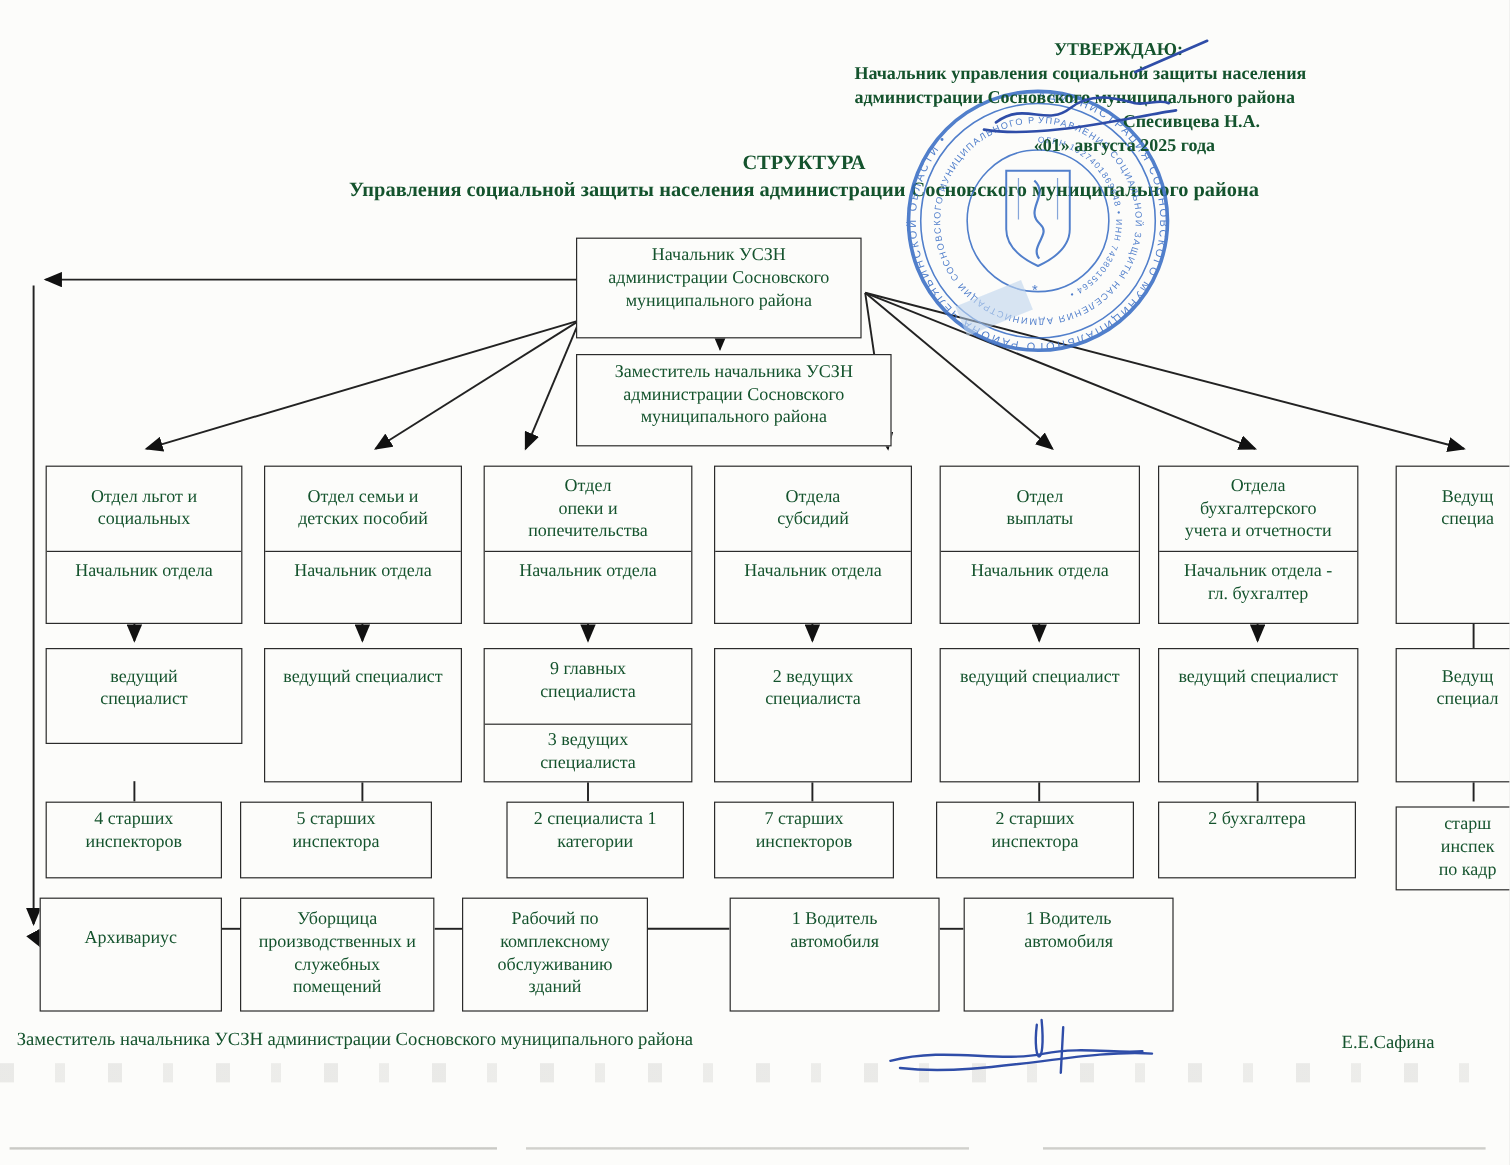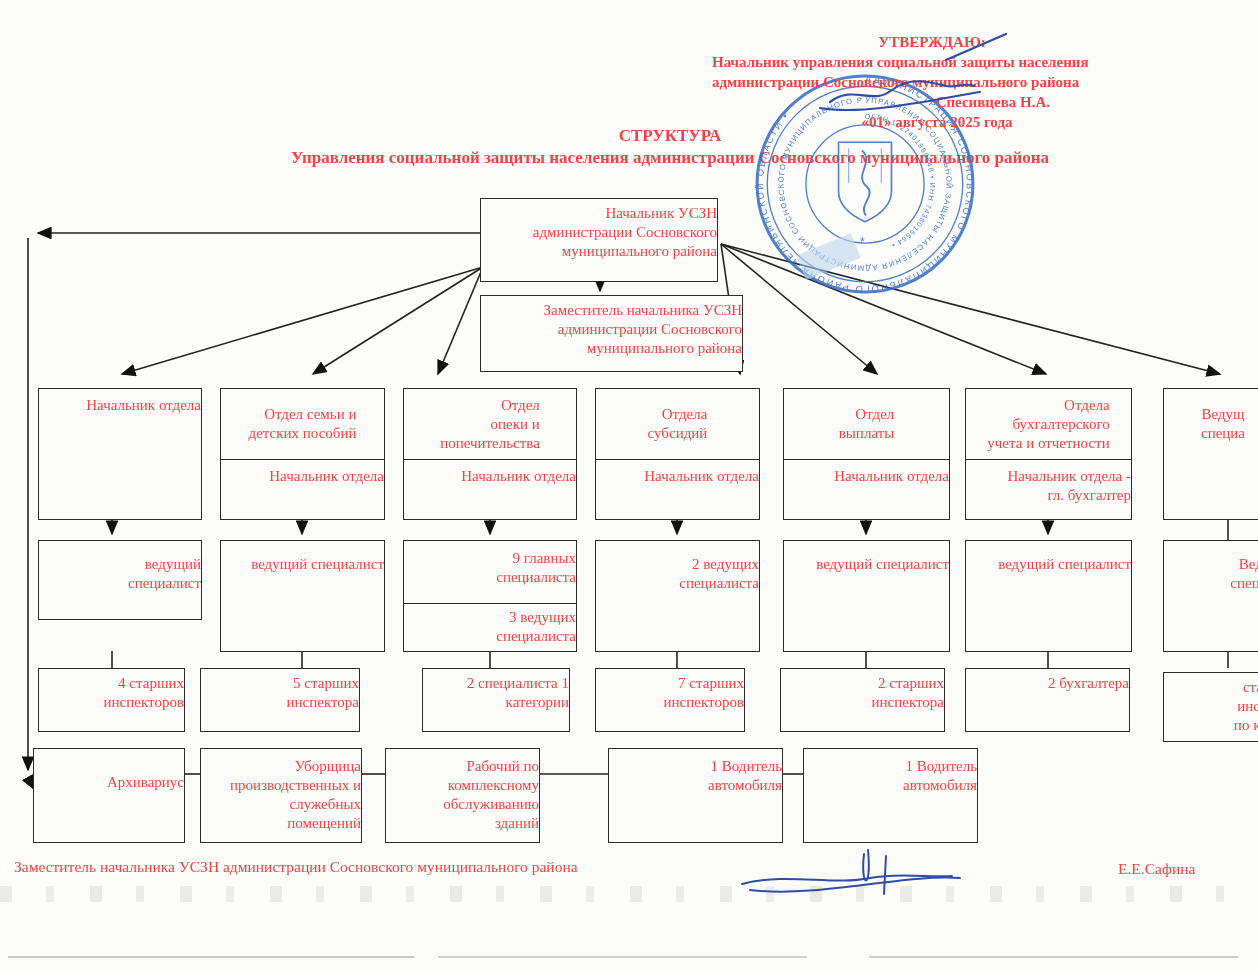--- a/index.html
+++ b/index.html
@@ -1,37 +1,37 @@
 <!DOCTYPE html>
 <html><head>
 <meta charset="utf-8">
 <style>
   html,body{margin:0;padding:0;background:#e8e8e6;}
   .page{
     position:relative; width:1258px; height:971px; margin:0 auto;
     background:#fcfcfa; overflow:hidden;
-    font-family:"Liberation Serif", serif; color:#ef4444;
+    font-family:"Liberation Serif", serif; color:#14532d;
   }
   
   .approval{position:absolute; left:712px; top:32px; width:480px;
     font-weight:bold; font-size:15px; line-height:20px; z-index:5;}
   .approval .a-head{text-align:center; padding-right:40px;}
   .approval .a-name{text-align:right; padding-right:142px;}
   .approval .a-date{text-align:center; padding-right:30px;}
   .doc-title{position:absolute; left:0px; top:125px; width:1340px;
     text-align:center; font-weight:bold; font-size:17px; line-height:22px; z-index:2;}
   
   .stamp{position:absolute; left:752px; top:71px; width:226px; height:226px; z-index:4; opacity:.88;}
   .sig-top{position:absolute; left:770px; top:20px; width:280px; height:110px; z-index:6;}
   .sig-bottom{position:absolute; left:720px; top:838px; width:280px; height:70px; z-index:6;}
   
   .connectors{position:absolute; left:0; top:0; width:1258px; height:971px; z-index:1;}
   .box{position:absolute; border:1.6px solid #2b2b2b; background:#fcfcfa;
     box-sizing:border-box; font-size:15px; line-height:19px; text-align:center; z-index:3;}
-  .bcell{white-space:pre-line;text-align:right;}
+  .bcell{white-space:pre-line;}
   .dname{height:70px; border-bottom:1.6px solid #2b2b2b;
     display:flex; align-items:center; justify-content:center;}
   .dhead{padding-top:7px;}
   .dname7{padding-top:16px; text-align:center;}
   .spec{padding-top:14px;}
   .spec-split-top{height:54px; border-bottom:1.4px solid #2b2b2b; padding-top:8px;}
   .spec-split-bot{padding-top:4px;}
   .staff{padding-top:5px;}
   .support{padding-top:8px;}
   .support-single{padding-top:24px;}
@@ -146,20 +146,22 @@
 администрации Сосновского
 муниципального района</div>
   </div>
   <div class="box" style="left:480px;top:295px;width:263px;height:77px">
     <div class="bcell" style="padding-top:5px">Заместитель начальника УСЗН
 администрации Сосновского
 муниципального района</div>
   </div>
 
   <div class="box" style="left:38px;top:388px;width:164px;height:132px">
+    <div class="bcell dname">Отдел льгот и
+социальных</div>
     <div class="bcell dhead">Начальник отдела</div>
   </div>
   <div class="box" style="left:220px;top:388px;width:165px;height:132px">
     <div class="bcell dname">Отдел семьи и
 детских пособий</div>
     <div class="bcell dhead">Начальник отдела</div>
   </div>
   <div class="box" style="left:403px;top:388px;width:174px;height:132px">
     <div class="bcell dname">Отдел
 опеки и

